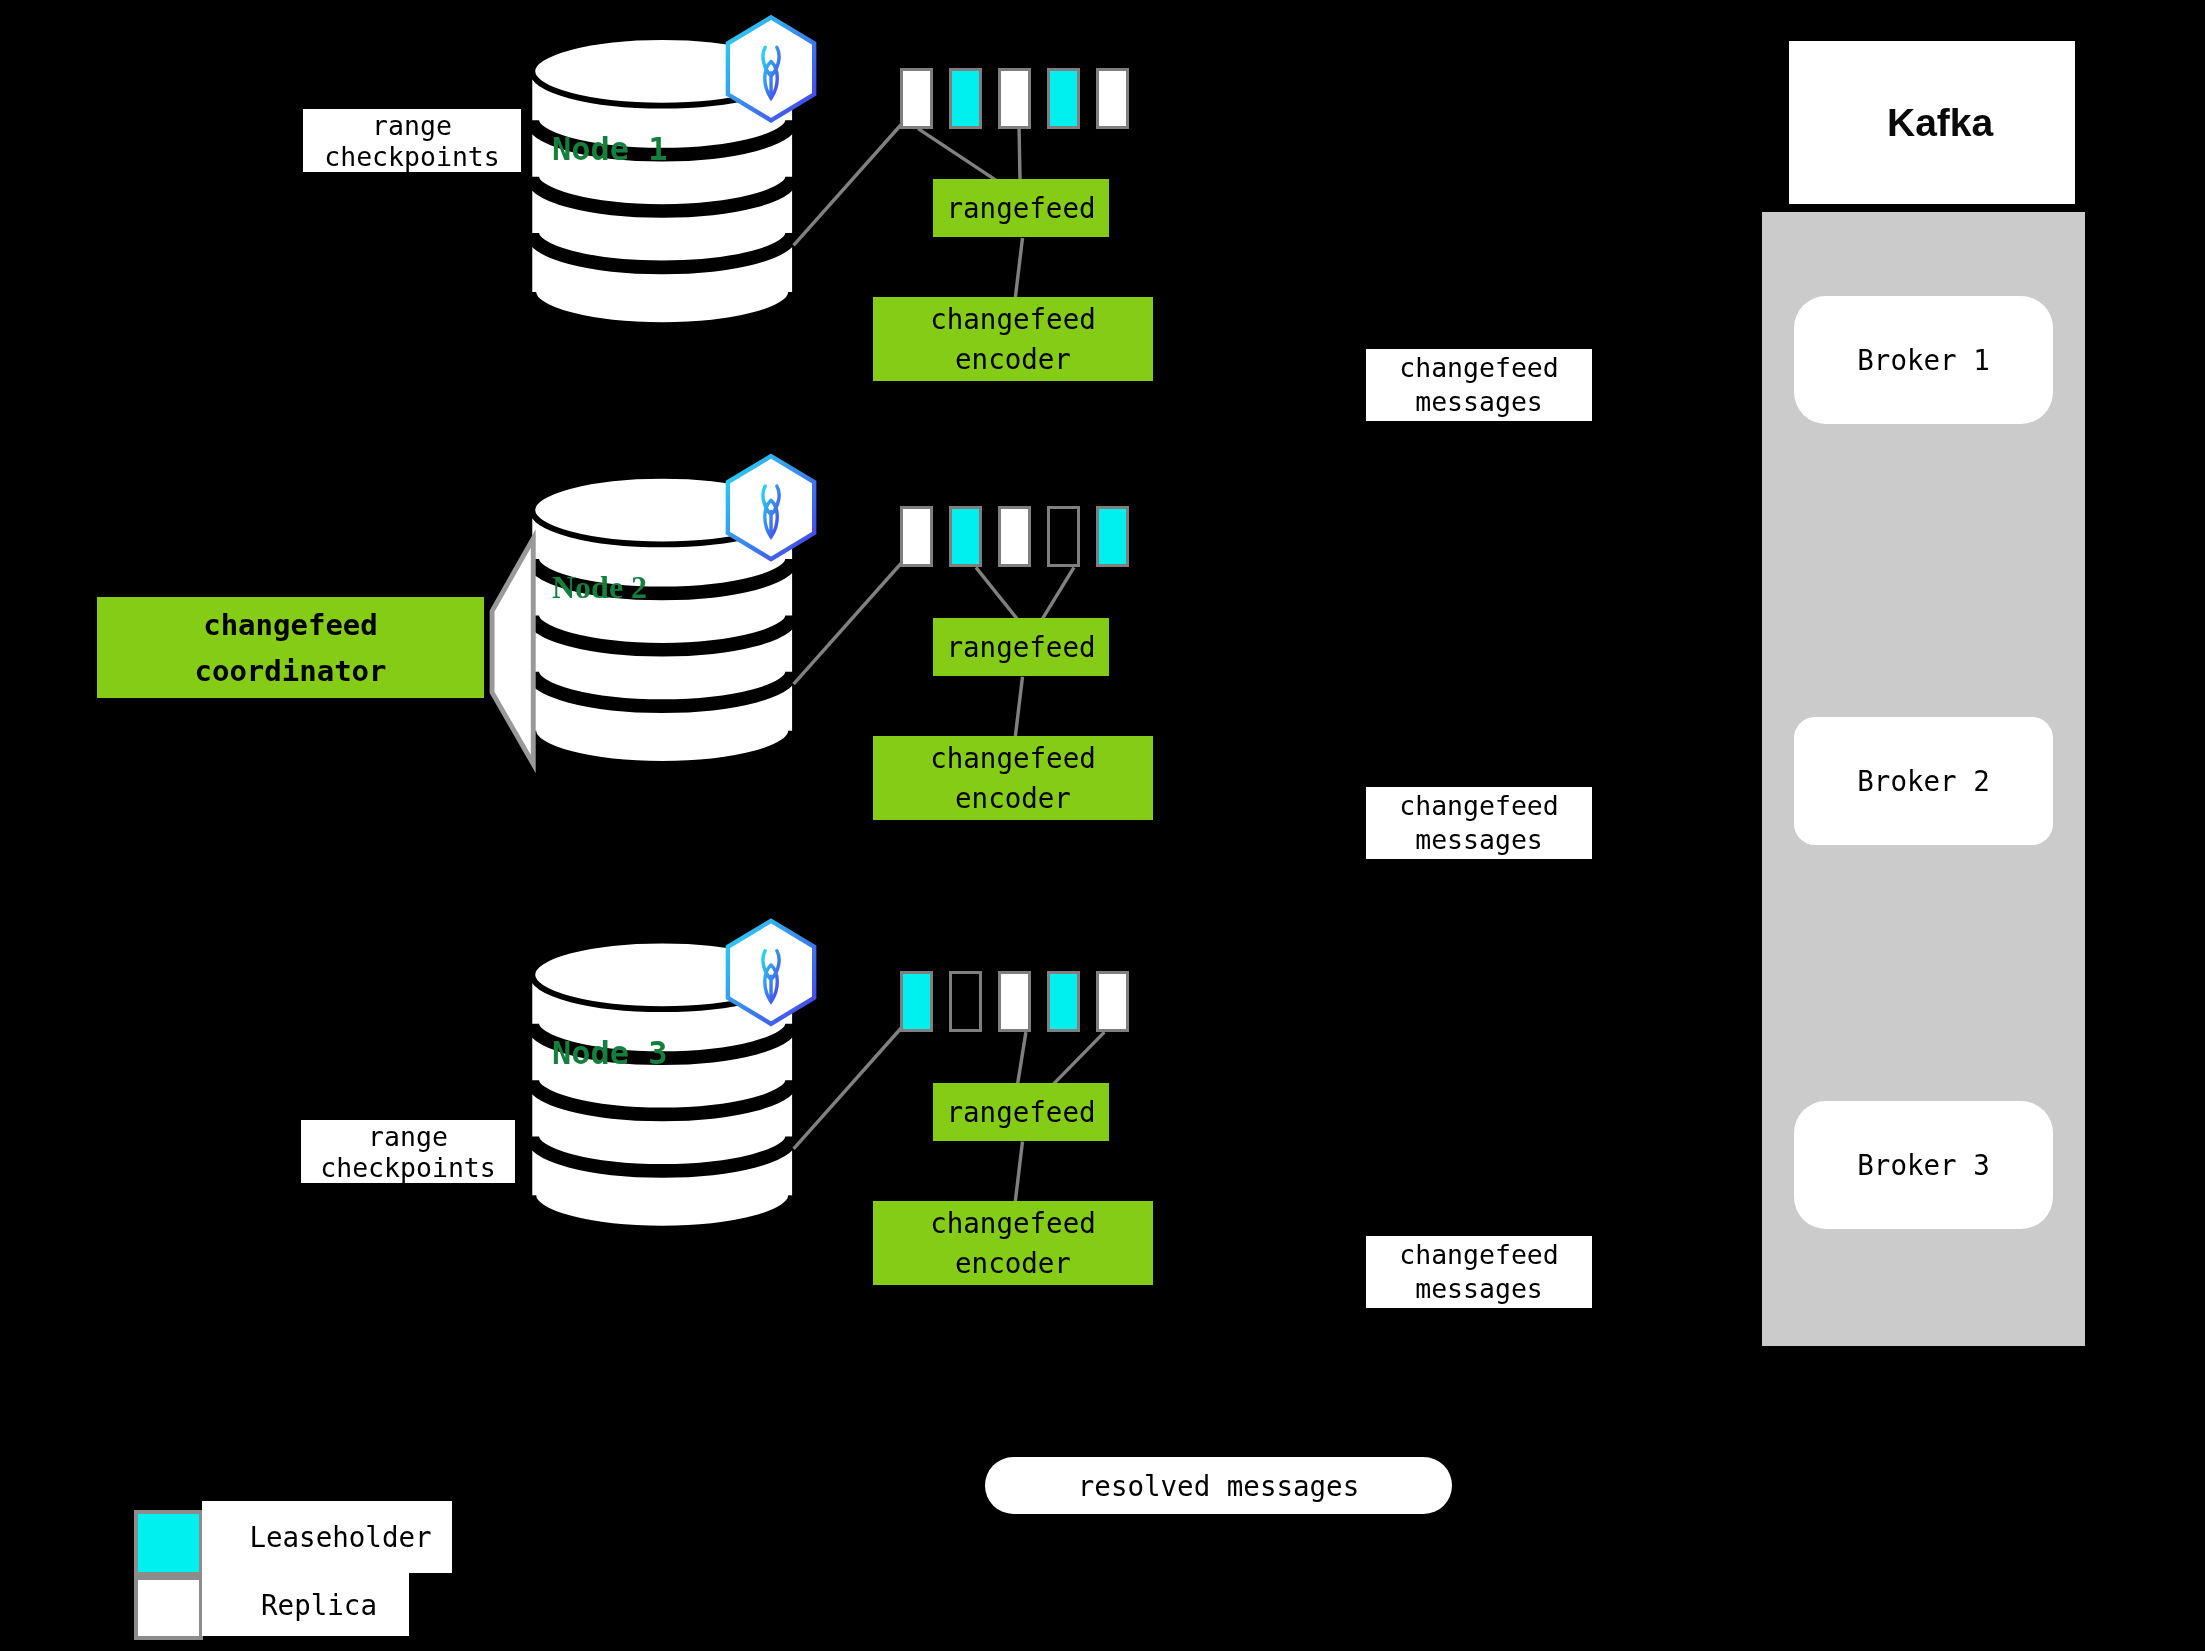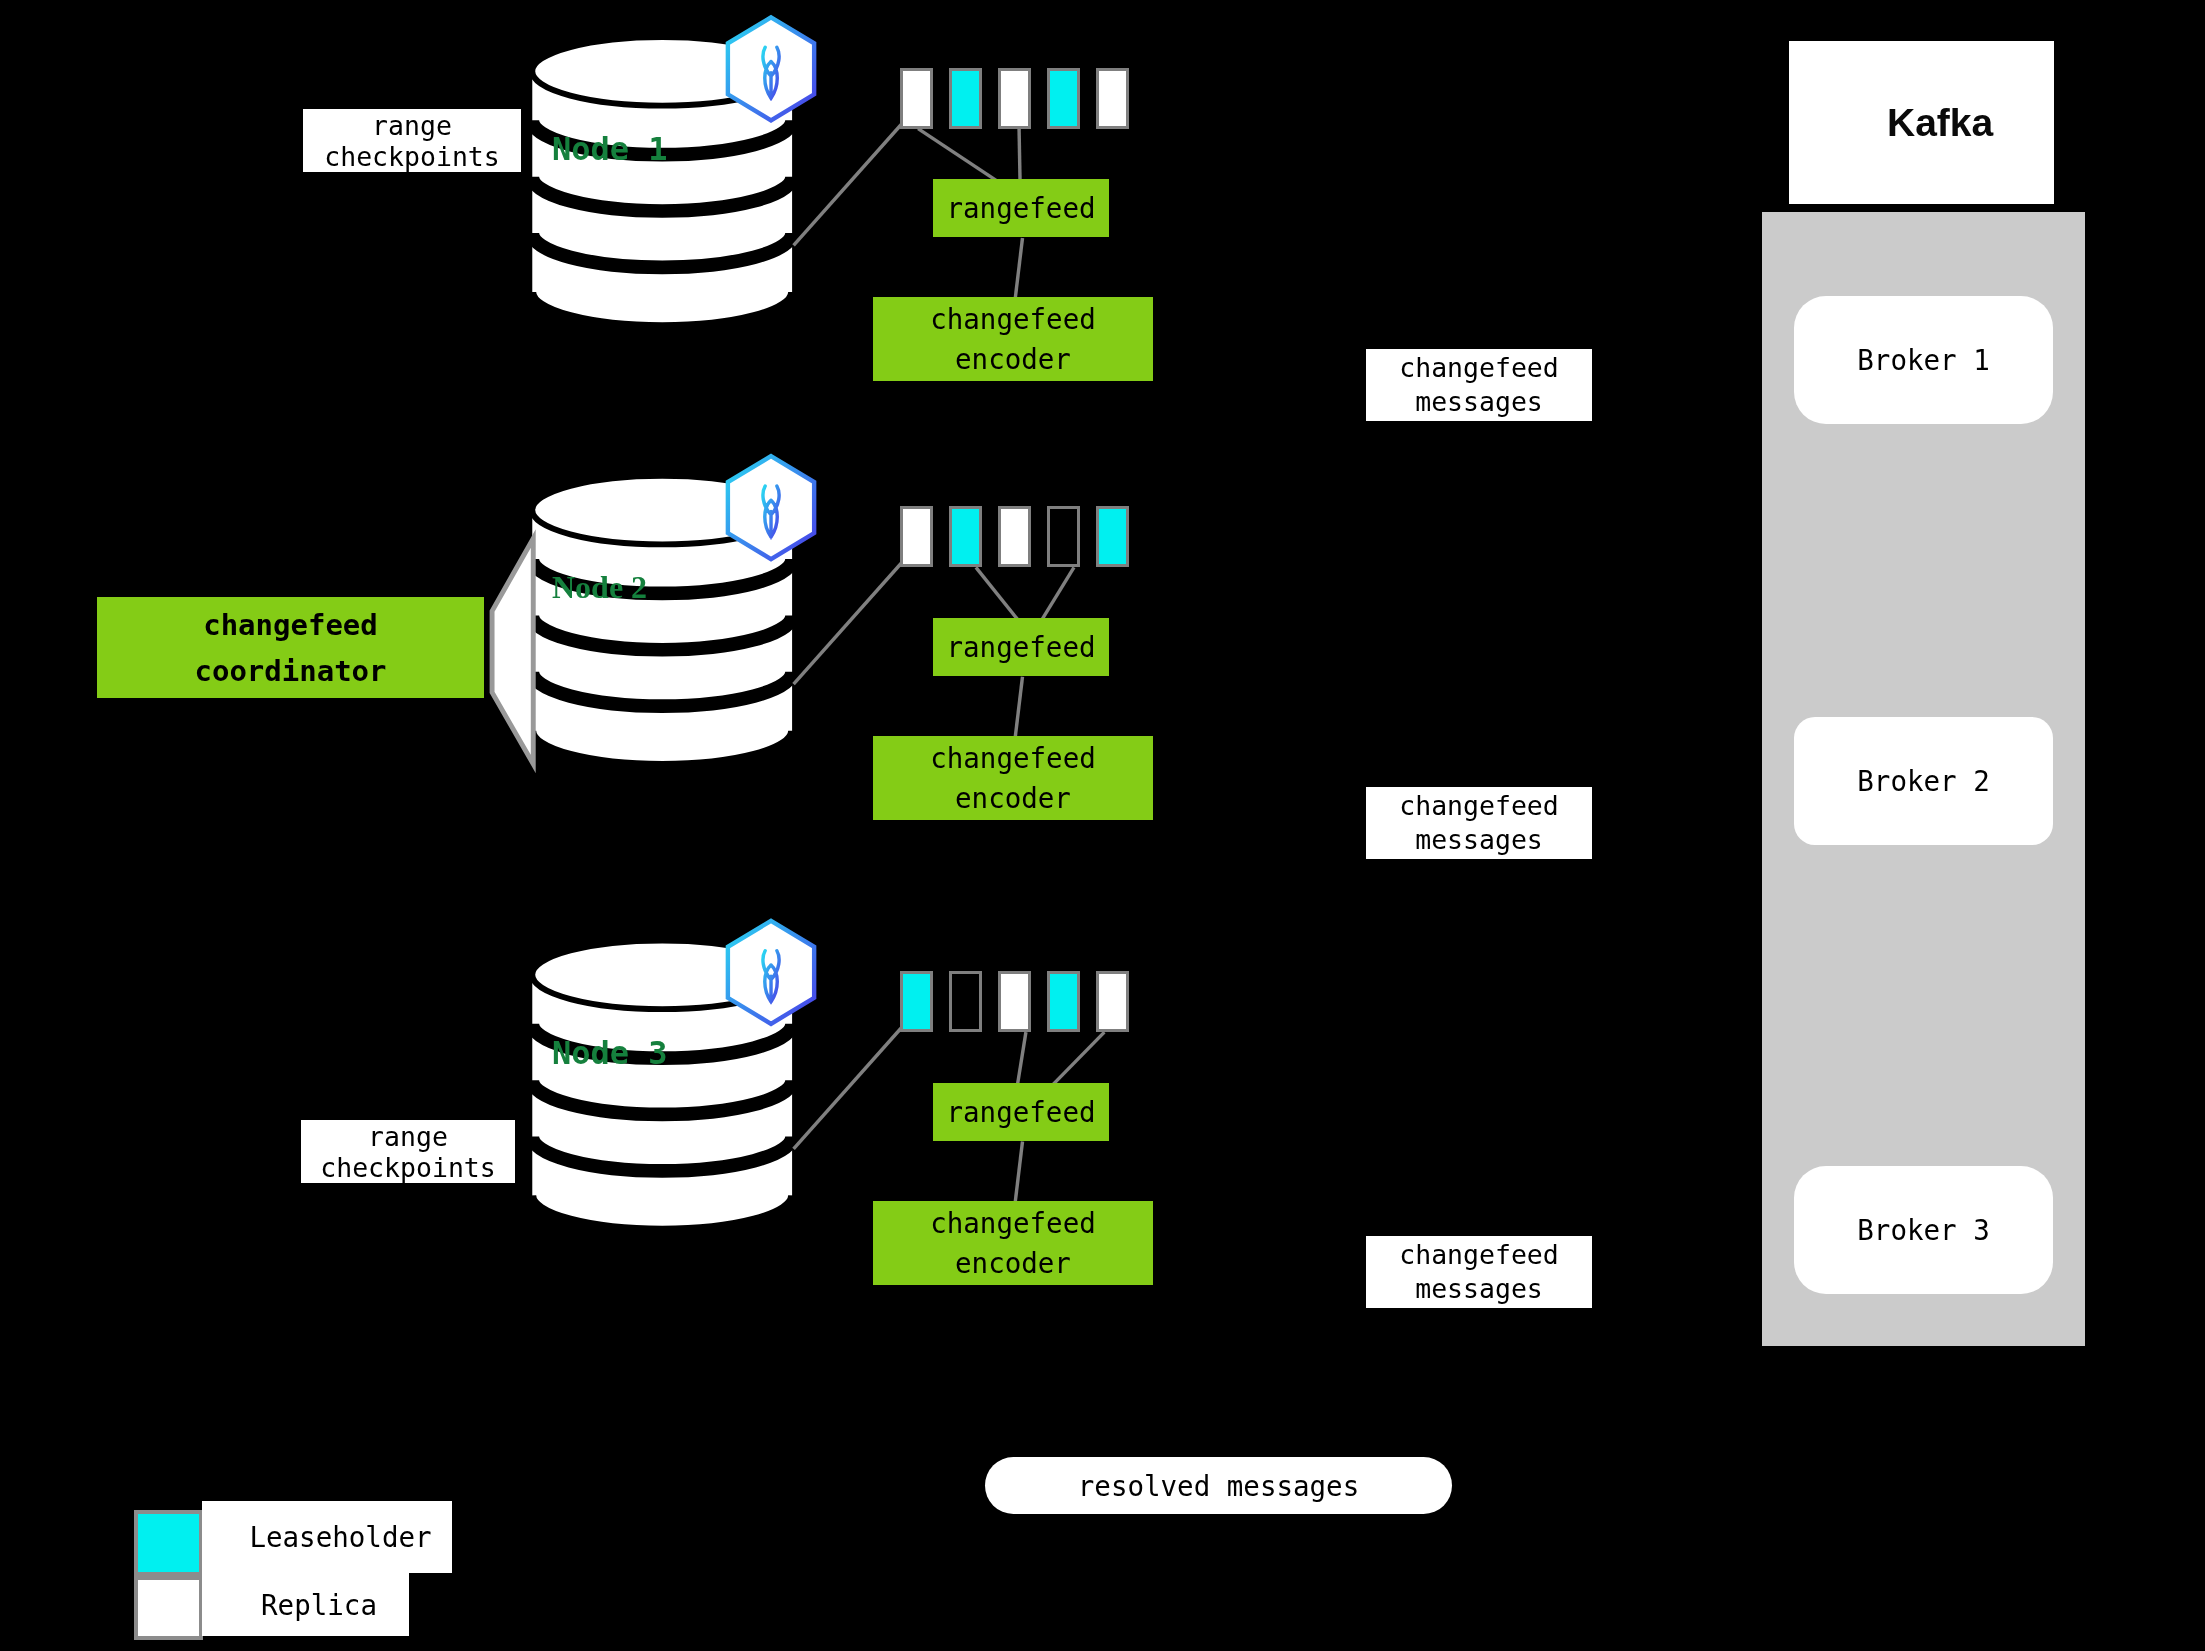--- a/index.html
+++ b/index.html
@@ -12,21 +12,21 @@
   .graybox{background:#84cc16;}
   .side-label{width:218px;height:63px;font-size:26.5px;line-height:31px;}
   .coordinator{left:77px;top:597px;width:387px;height:101px;font-size:29px;
                line-height:46px;font-weight:bold;}
   .node-label{position:absolute;width:221px;text-align:left;font-size:32px;
               font-weight:bold;color:#15803d;}
   .rangefeed{width:176px;height:58px;font-size:27.5px;}
   .encoder{width:280px;height:84px;font-size:27.5px;line-height:40px;}
   .cfmsg{left:1346px;width:226px;height:72px;font-size:26.5px;line-height:34px;}
   .resolved{left:965px;top:1457px;width:467px;height:57px;border-radius:28.4px;font-size:27.5px;}
-  .kafka-box{left:1769px;top:41px;width:265px;height:163px;background:#fff;}
+  .kafka-box{left:1769px;top:41px;width:265px;height:163px;background:#fff;padding-left:21px;}
   .kafka-word{position:absolute;left:98px;top:0;width:162px;height:163px;display:flex;
               align-items:center;font-family:"Liberation Sans",sans-serif;
               font-weight:bold;font-size:39px;color:#0a0a0a;}
   .panel{position:absolute;left:1742px;top:212px;width:323px;height:1134px;background:#CBCBCB;}
   .broker{left:1774px;width:259px;height:128px;border-radius:32px;font-size:27.5px;background:#fff;}
   .range-row{position:absolute;left:880px;display:flex;gap:16px;}
   .range{width:33px;height:61px;border:3.4px solid #7F7F7F;box-sizing:border-box;}
   .range[data-type="leaseholder"]{background:#00F0F0;}
   .range[data-type="replica"]{background:#FFFFFF;}
   .range[data-type="empty"]{background:#000000;}
@@ -152,21 +152,21 @@
 messages</div>
 
   <div class="box whitebox resolved">resolved messages</div>
 
   <div class="panel"></div>
   <div class="box kafka-box">
     <span class="kafka-word">Kafka</span>
   </div>
   <div class="box broker" style="top:296px;">Broker 1</div>
   <div class="box broker" style="top:717px;border-radius:21px;">Broker 2</div>
-  <div class="box broker" style="top:1166px;text-align:right;">Broker 3</div>
+  <div class="box broker" style="top:1101px;text-align:right;">Broker 3</div>
 
   <div class="legend-swatch" style="left:114px;top:1510px;background:#00F0F0;"></div>
   <div class="box whitebox legend-label" style="left:182px;top:1501px;width:223px;height:72px;">Leaseholder</div>
   <div class="legend-swatch" style="left:114px;top:1576px;height:64px;background:#FFFFFF;"></div>
   <div class="box whitebox legend-label" style="left:182px;top:1573px;width:180px;height:63px;">Replica</div>
 
 </div>
 
 
 </body></html>

